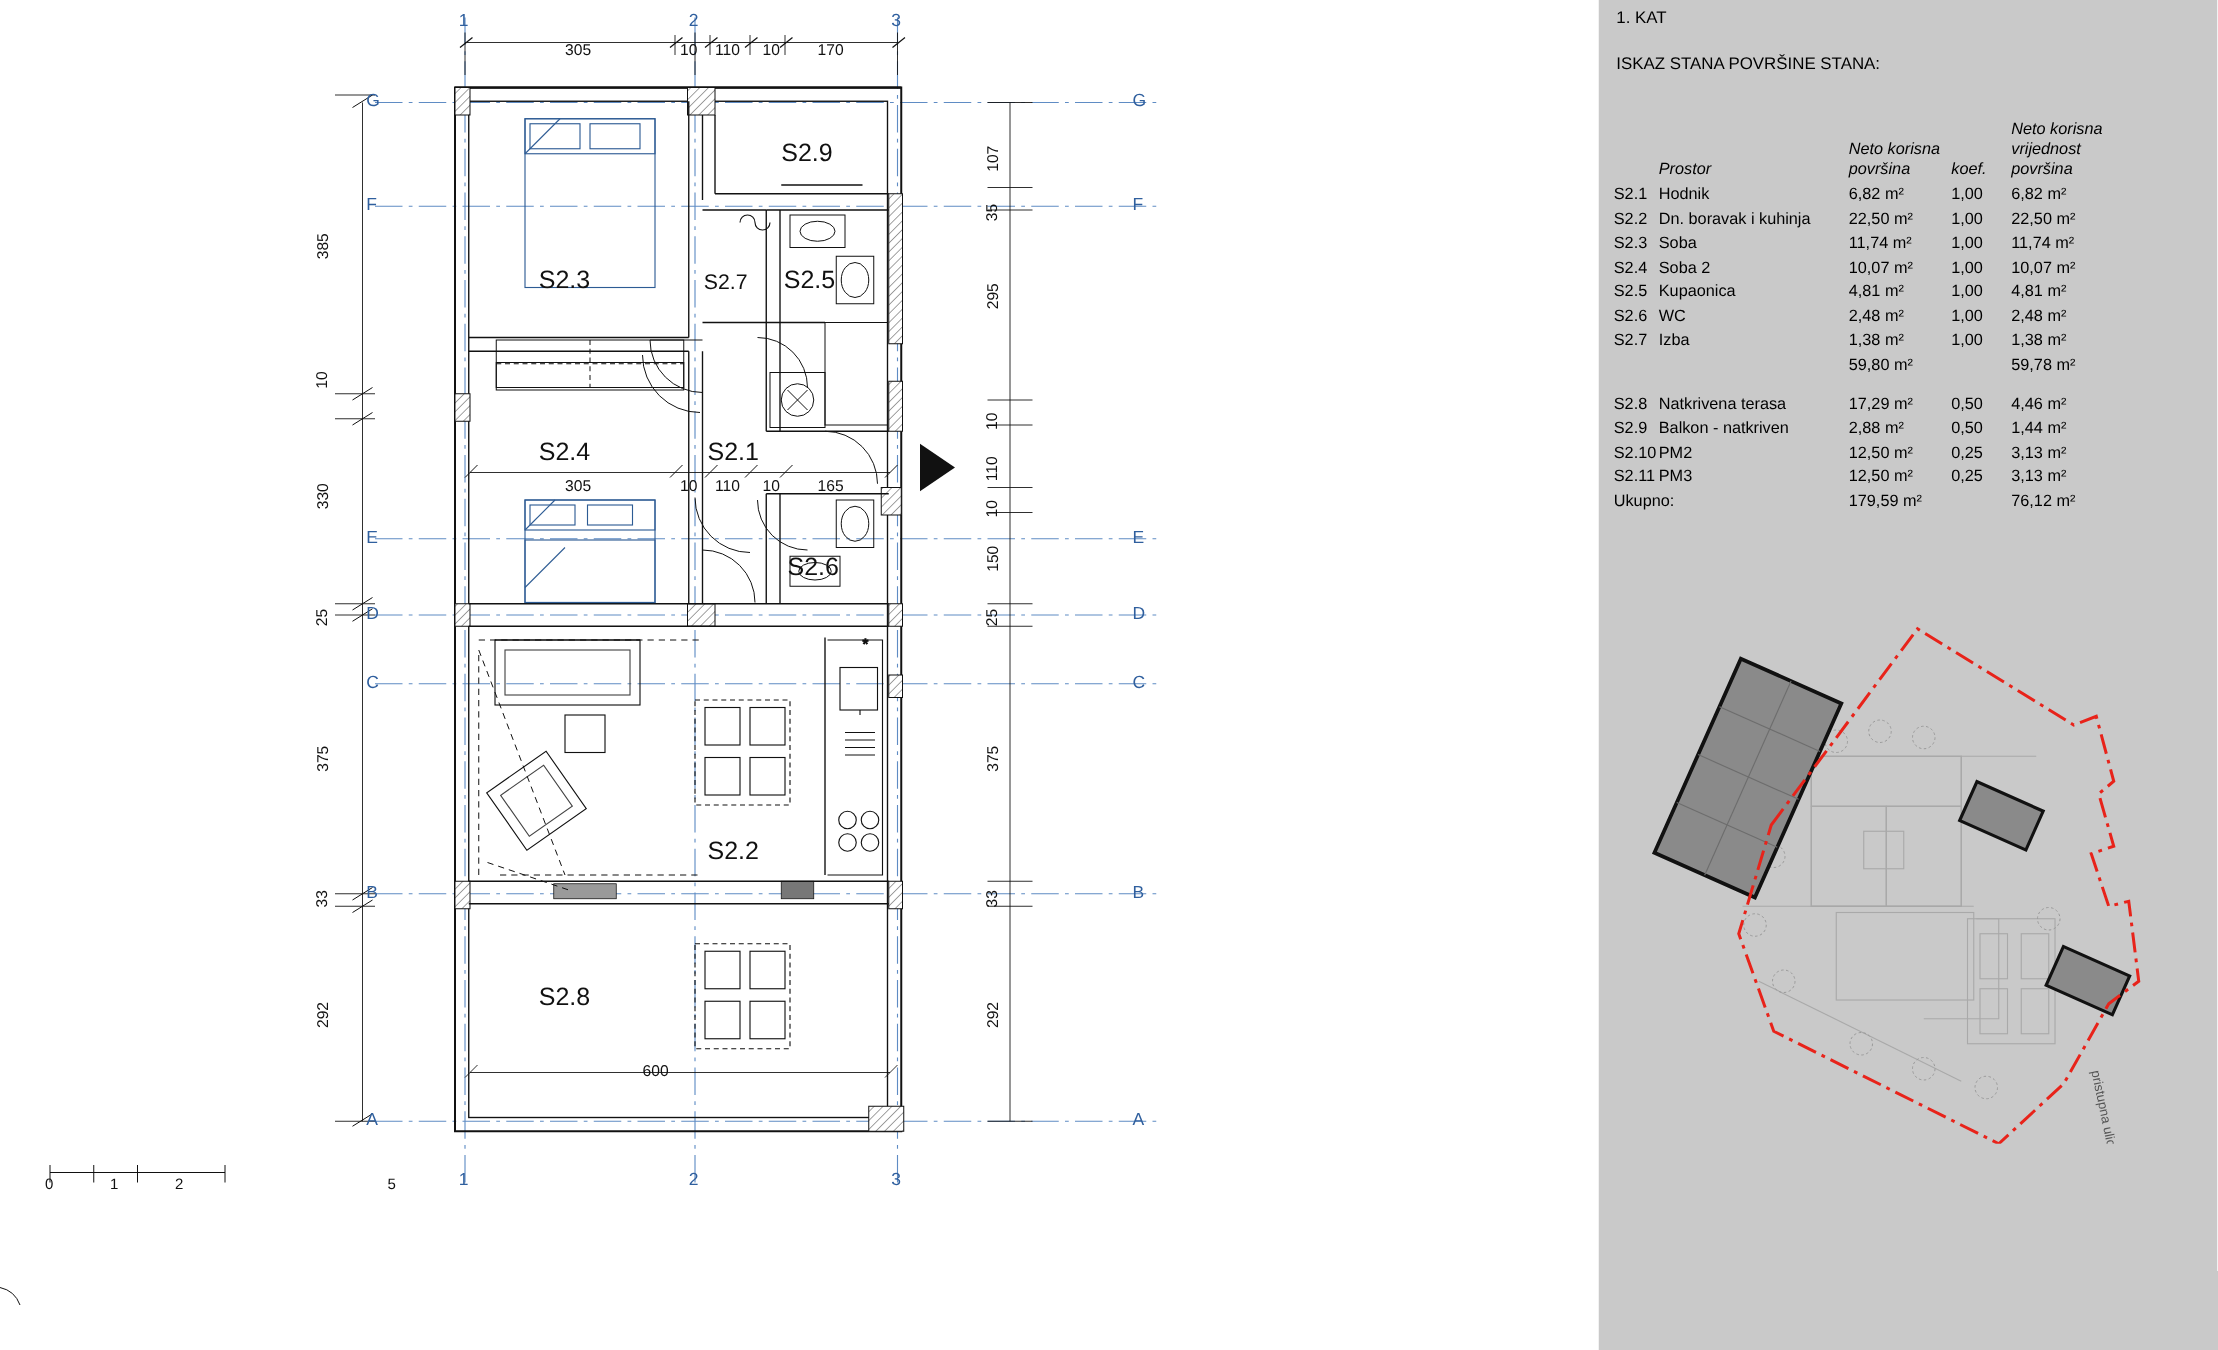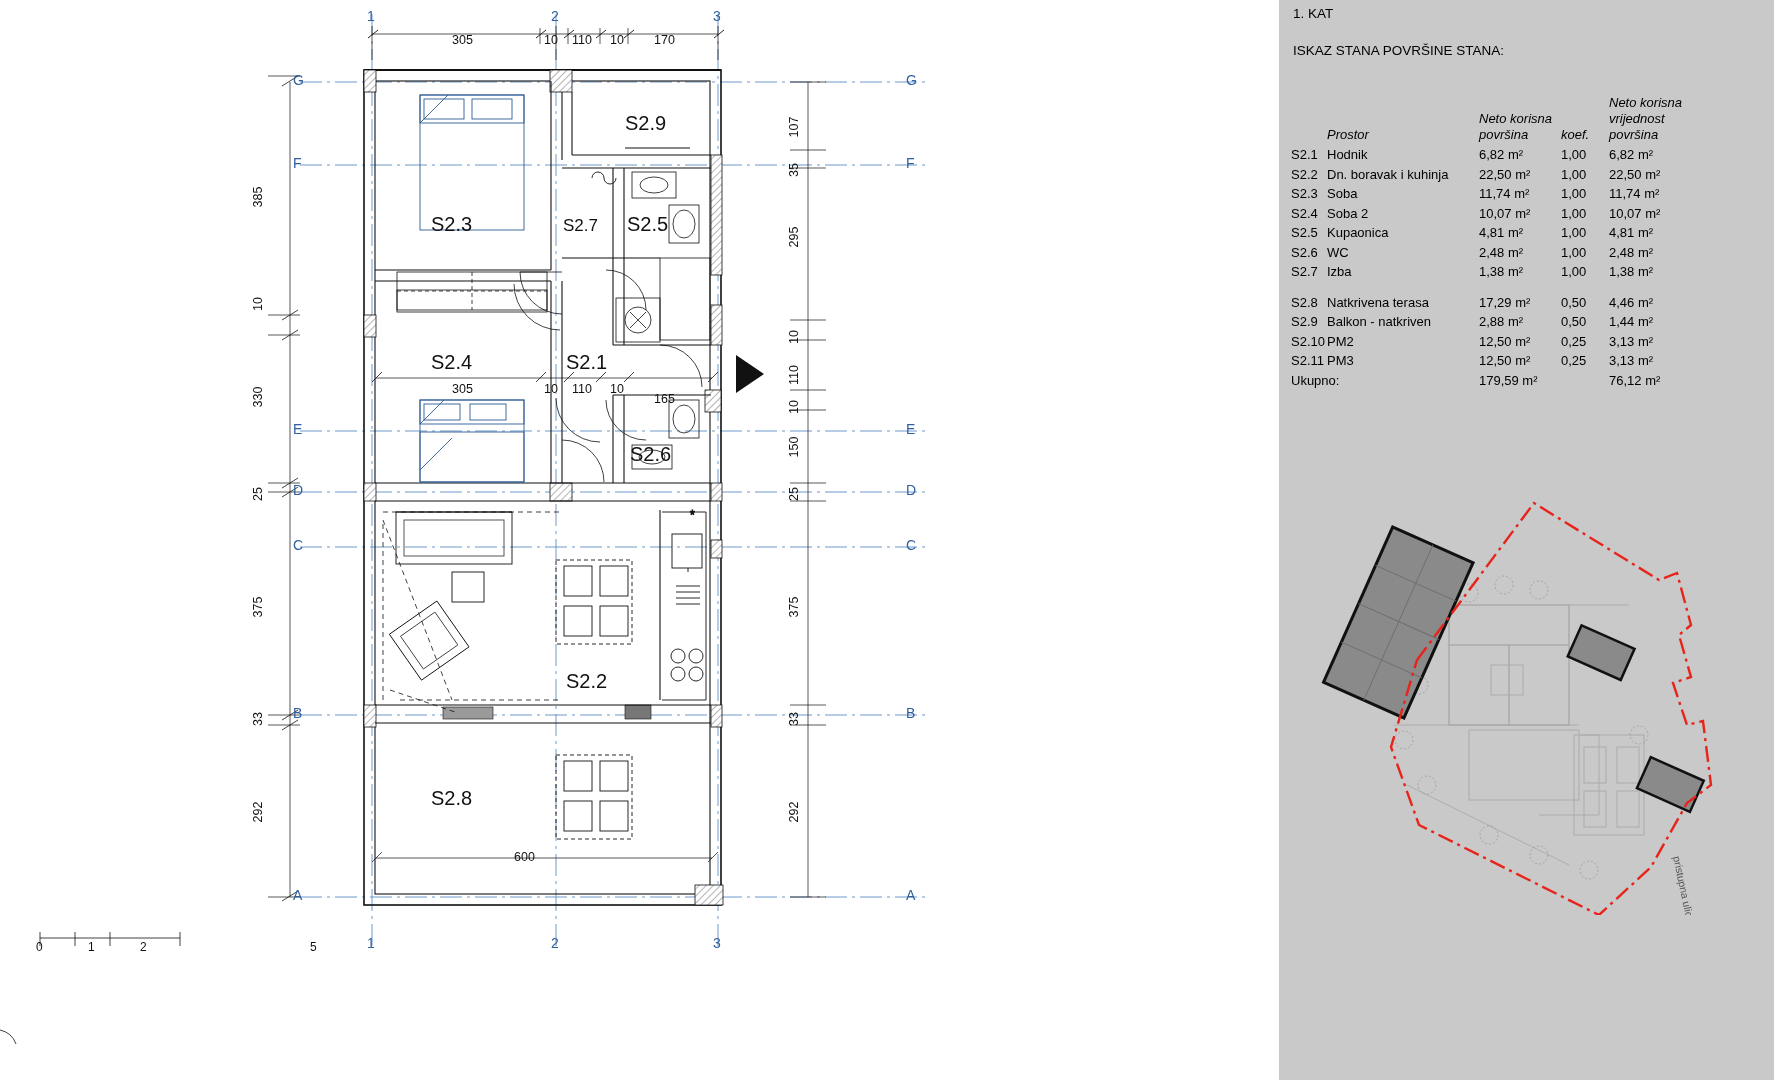--- a/index.html
+++ b/index.html
@@ -386,21 +386,21 @@
   <div class="dim-txt vert" style="left:787px;top:487px;transform:rotate(-90deg);">25</div>
   <div class="dim-txt vert" style="left:784px;top:600px;transform:rotate(-90deg);">375</div>
   <div class="dim-txt vert" style="left:787px;top:712px;transform:rotate(-90deg);">33</div>
   <div class="dim-txt vert" style="left:784px;top:805px;transform:rotate(-90deg);">292</div>
 
   
   <div class="dim-txt" style="left:452px;top:382px;">305</div>
   <div class="dim-txt" style="left:544px;top:382px;">10</div>
   <div class="dim-txt" style="left:572px;top:382px;">110</div>
   <div class="dim-txt" style="left:610px;top:382px;">10</div>
-  <div class="dim-txt" style="left:654px;top:392px;">165</div>
+  <div class="dim-txt" style="left:654px;top:382px;">165</div>
 
   
   <div class="dim-txt" style="left:514px;top:850px;">600</div>
 
   
   <div class="room-txt" style="left:625px;top:112px;">S2.9</div>
   <div class="room-txt" style="left:431px;top:213px;">S2.3</div>
   <div class="room-txt sm" style="left:563px;top:216px;">S2.7</div>
   <div class="room-txt" style="left:627px;top:213px;">S2.5</div>
   <div class="room-txt" style="left:431px;top:351px;">S2.4</div>
@@ -475,20 +475,27 @@
         <td>2,48 m²</td>
       </tr>
       <tr>
         <td>S2.7</td>
         <td>Izba</td>
         <td>1,38 m²</td>
         <td>1,00</td>
         <td>1,38 m²</td>
       </tr>
 
+      <tr class="subtot">
+        <td></td>
+            <td></td>
+        <td>59,80 m²</td>
+        <td></td>
+        <td>59,78 m²</td>
+      </tr>
       <tr class="spacer">
             <td colspan="5"></td>
           </tr>
 
       <tr>
         <td>S2.8</td>
         <td>Natkrivena terasa</td>
         <td>17,29 m²</td>
         <td>0,50</td>
         <td>4,46 m²</td>

